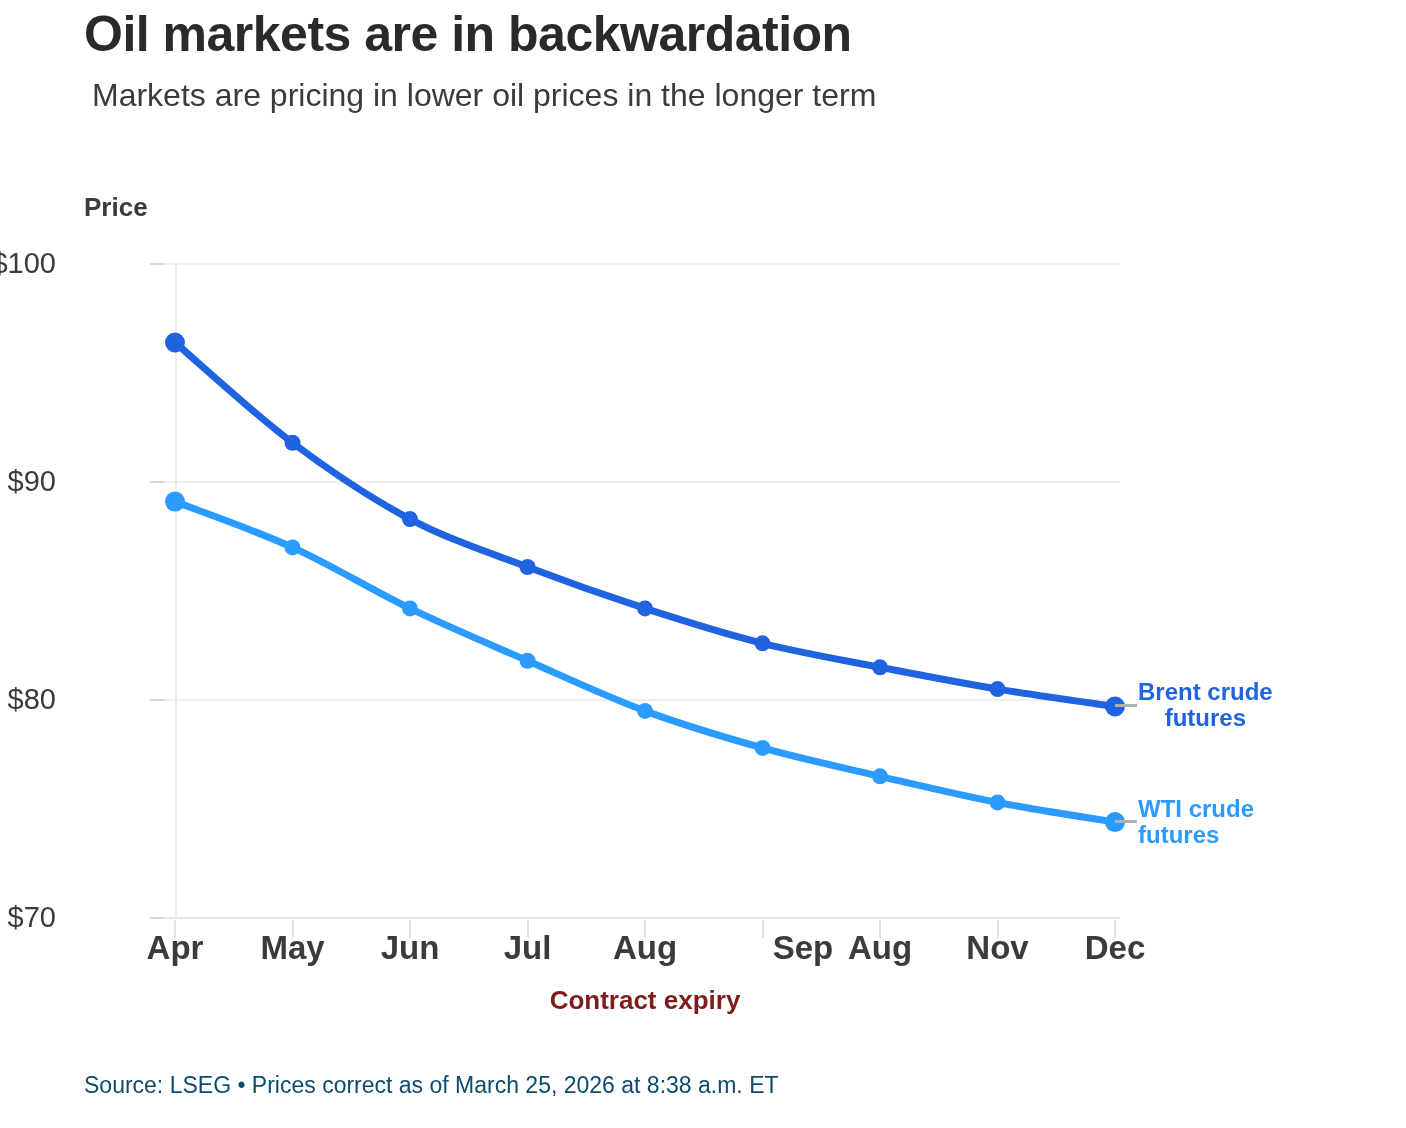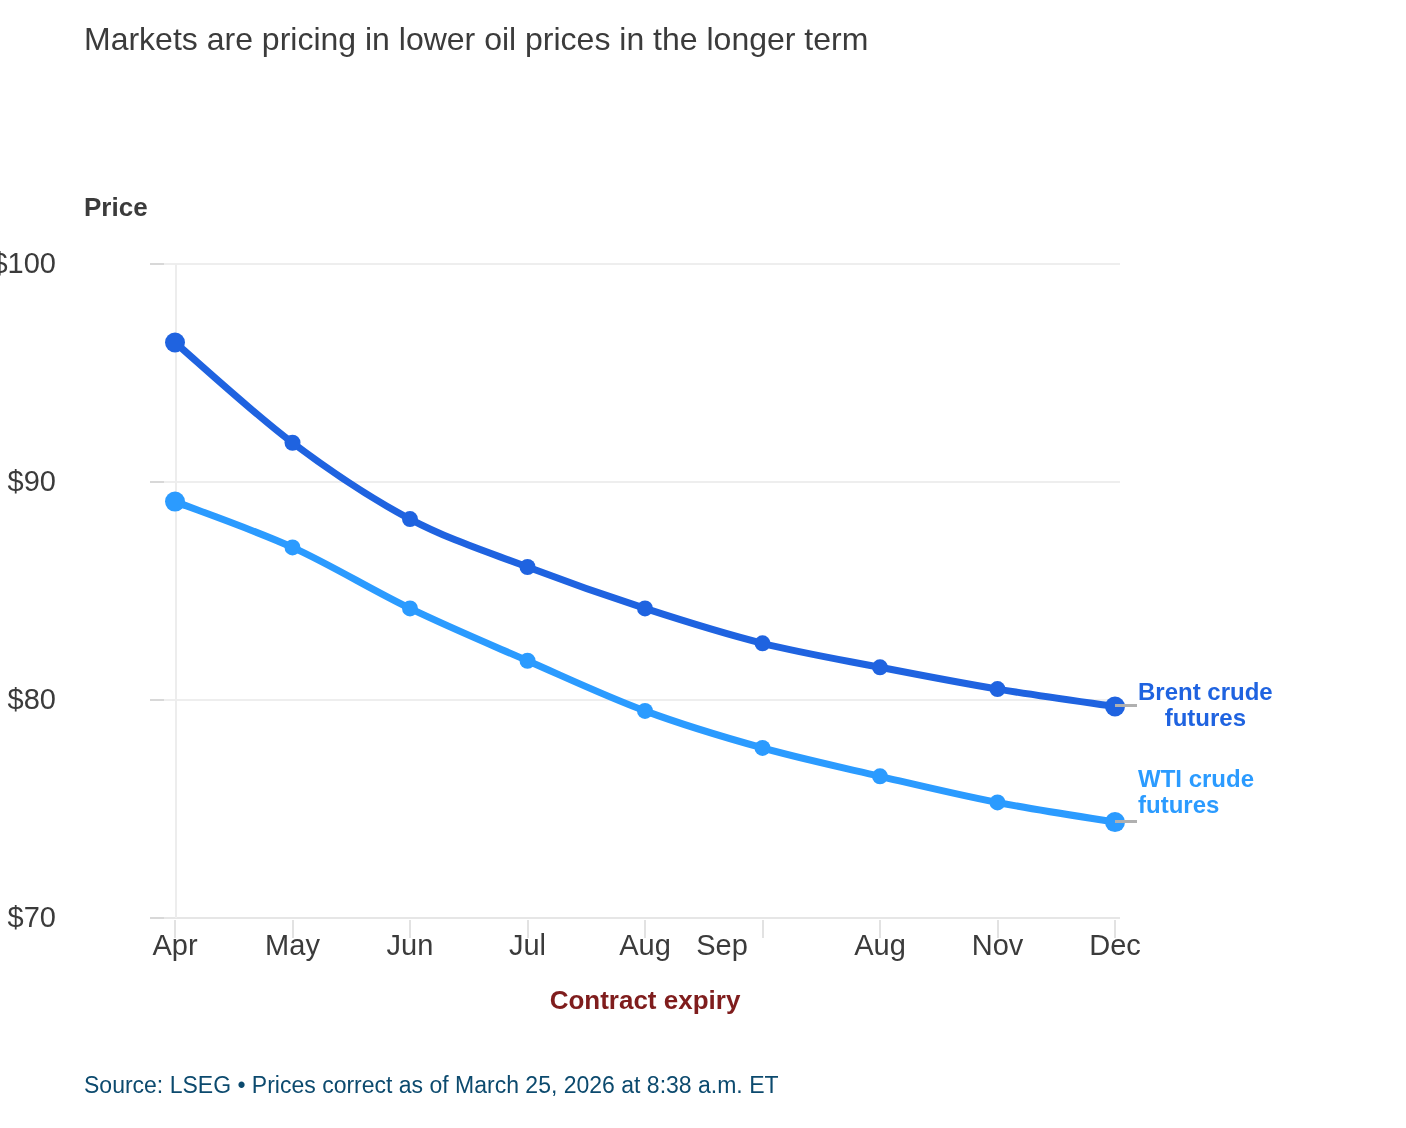--- a/index.html
+++ b/index.html
@@ -36,21 +36,21 @@
     letter-spacing: -0.5px;
     color: #2a2a2a;
     margin: 0;
     white-space: nowrap;
   }
   .chart-subtitle {
     font-size: 32px;
     font-weight: 400;
     line-height: 1.2;
     color: #3b3b3b;
-    margin: 14px 0 0 0;
+    margin: 14px 0 0 8px;
     white-space: nowrap;
   }
 
   
   .plot-area {
     position: absolute;
     left: 0;
     top: 0;
     width: 1304px;
     height: 1128px;
@@ -109,22 +109,23 @@
     width: 2px;
     height: 18px;
     background: #e2e2e2;
   }
   .xtick-label {
     position: absolute;
     top: 929px;
     width: 120px;
     margin-left: -60px;
     text-align: center;
-    font-size: 29px;
-    color: #3b3b3b;
+    font-size: 33px;
+    color: #3b3b3b;
+    font-weight: bold;
   }
 
   
   .y-axis-line {
     position: absolute;
     left: 175px;
     top: 264px;
     width: 2px;
     height: 654px;
     background: #ededed;
@@ -149,21 +150,21 @@
     white-space: pre-line;
   }
   .series-label.brent {
     left: 1138px;
     top: 679px;
     color: #1f63e0;
     text-align: center;
   }
   .series-label.wti {
     left: 1138px;
-    top: 766px;
+    top: 796px;
     color: #2b9bff;
   }
   .label-stem {
     position: absolute;
     height: 3px;
     background: #b0b0b0;
     width: 22px;
   }
   .label-stem.brent { left: 1115px; top: 704px; }
   .label-stem.wti   { left: 1115px; top: 820px; }
@@ -177,20 +178,21 @@
     color: #0c4a6e;
     white-space: nowrap;
   }
 </style>
 </head>
 <body>
 
 <div class="page">
 
   <div class="header">
+    <h1 class="chart-title">Oil markets are in backwardation</h1>
     <p class="chart-subtitle">Markets are pricing in lower oil prices in the longer term</p>
   </div>
 
   <div class="plot-area">
 
     <div class="y-axis-title">Price</div>
 
     <div id="grid-layer">
         <div class="gridline" style="top: 263px;"></div>
         <div class="ytick-mark" style="top: 263px;"></div>
@@ -213,21 +215,21 @@
         <div class="xtick-label" style="left: 175px;">Apr</div>
         <div class="xtick-mark" style="left: 291.5px;"></div>
         <div class="xtick-label" style="left: 292.5px;">May</div>
         <div class="xtick-mark" style="left: 409px;"></div>
         <div class="xtick-label" style="left: 410px;">Jun</div>
         <div class="xtick-mark" style="left: 526.5px;"></div>
         <div class="xtick-label" style="left: 527.5px;">Jul</div>
         <div class="xtick-mark" style="left: 644px;"></div>
         <div class="xtick-label" style="left: 645px;">Aug</div>
         <div class="xtick-mark" style="left: 761.5px;"></div>
-        <div class="xtick-label" style="left: 722px;">Sep</div>
+        <div class="xtick-label" style="left: 803px;">Sep</div>
         <div class="xtick-mark" style="left: 879px;"></div>
         <div class="xtick-label" style="left: 880px;">Aug</div>
         <div class="xtick-mark" style="left: 996.5px;"></div>
         <div class="xtick-label" style="left: 997.5px;">Nov</div>
         <div class="xtick-mark" style="left: 1114px;"></div>
         <div class="xtick-label" style="left: 1115px;">Dec</div>
       </div>
 
     <svg class="series-svg" viewBox="0 0 1406 1128">
       <g id="series-layer">

